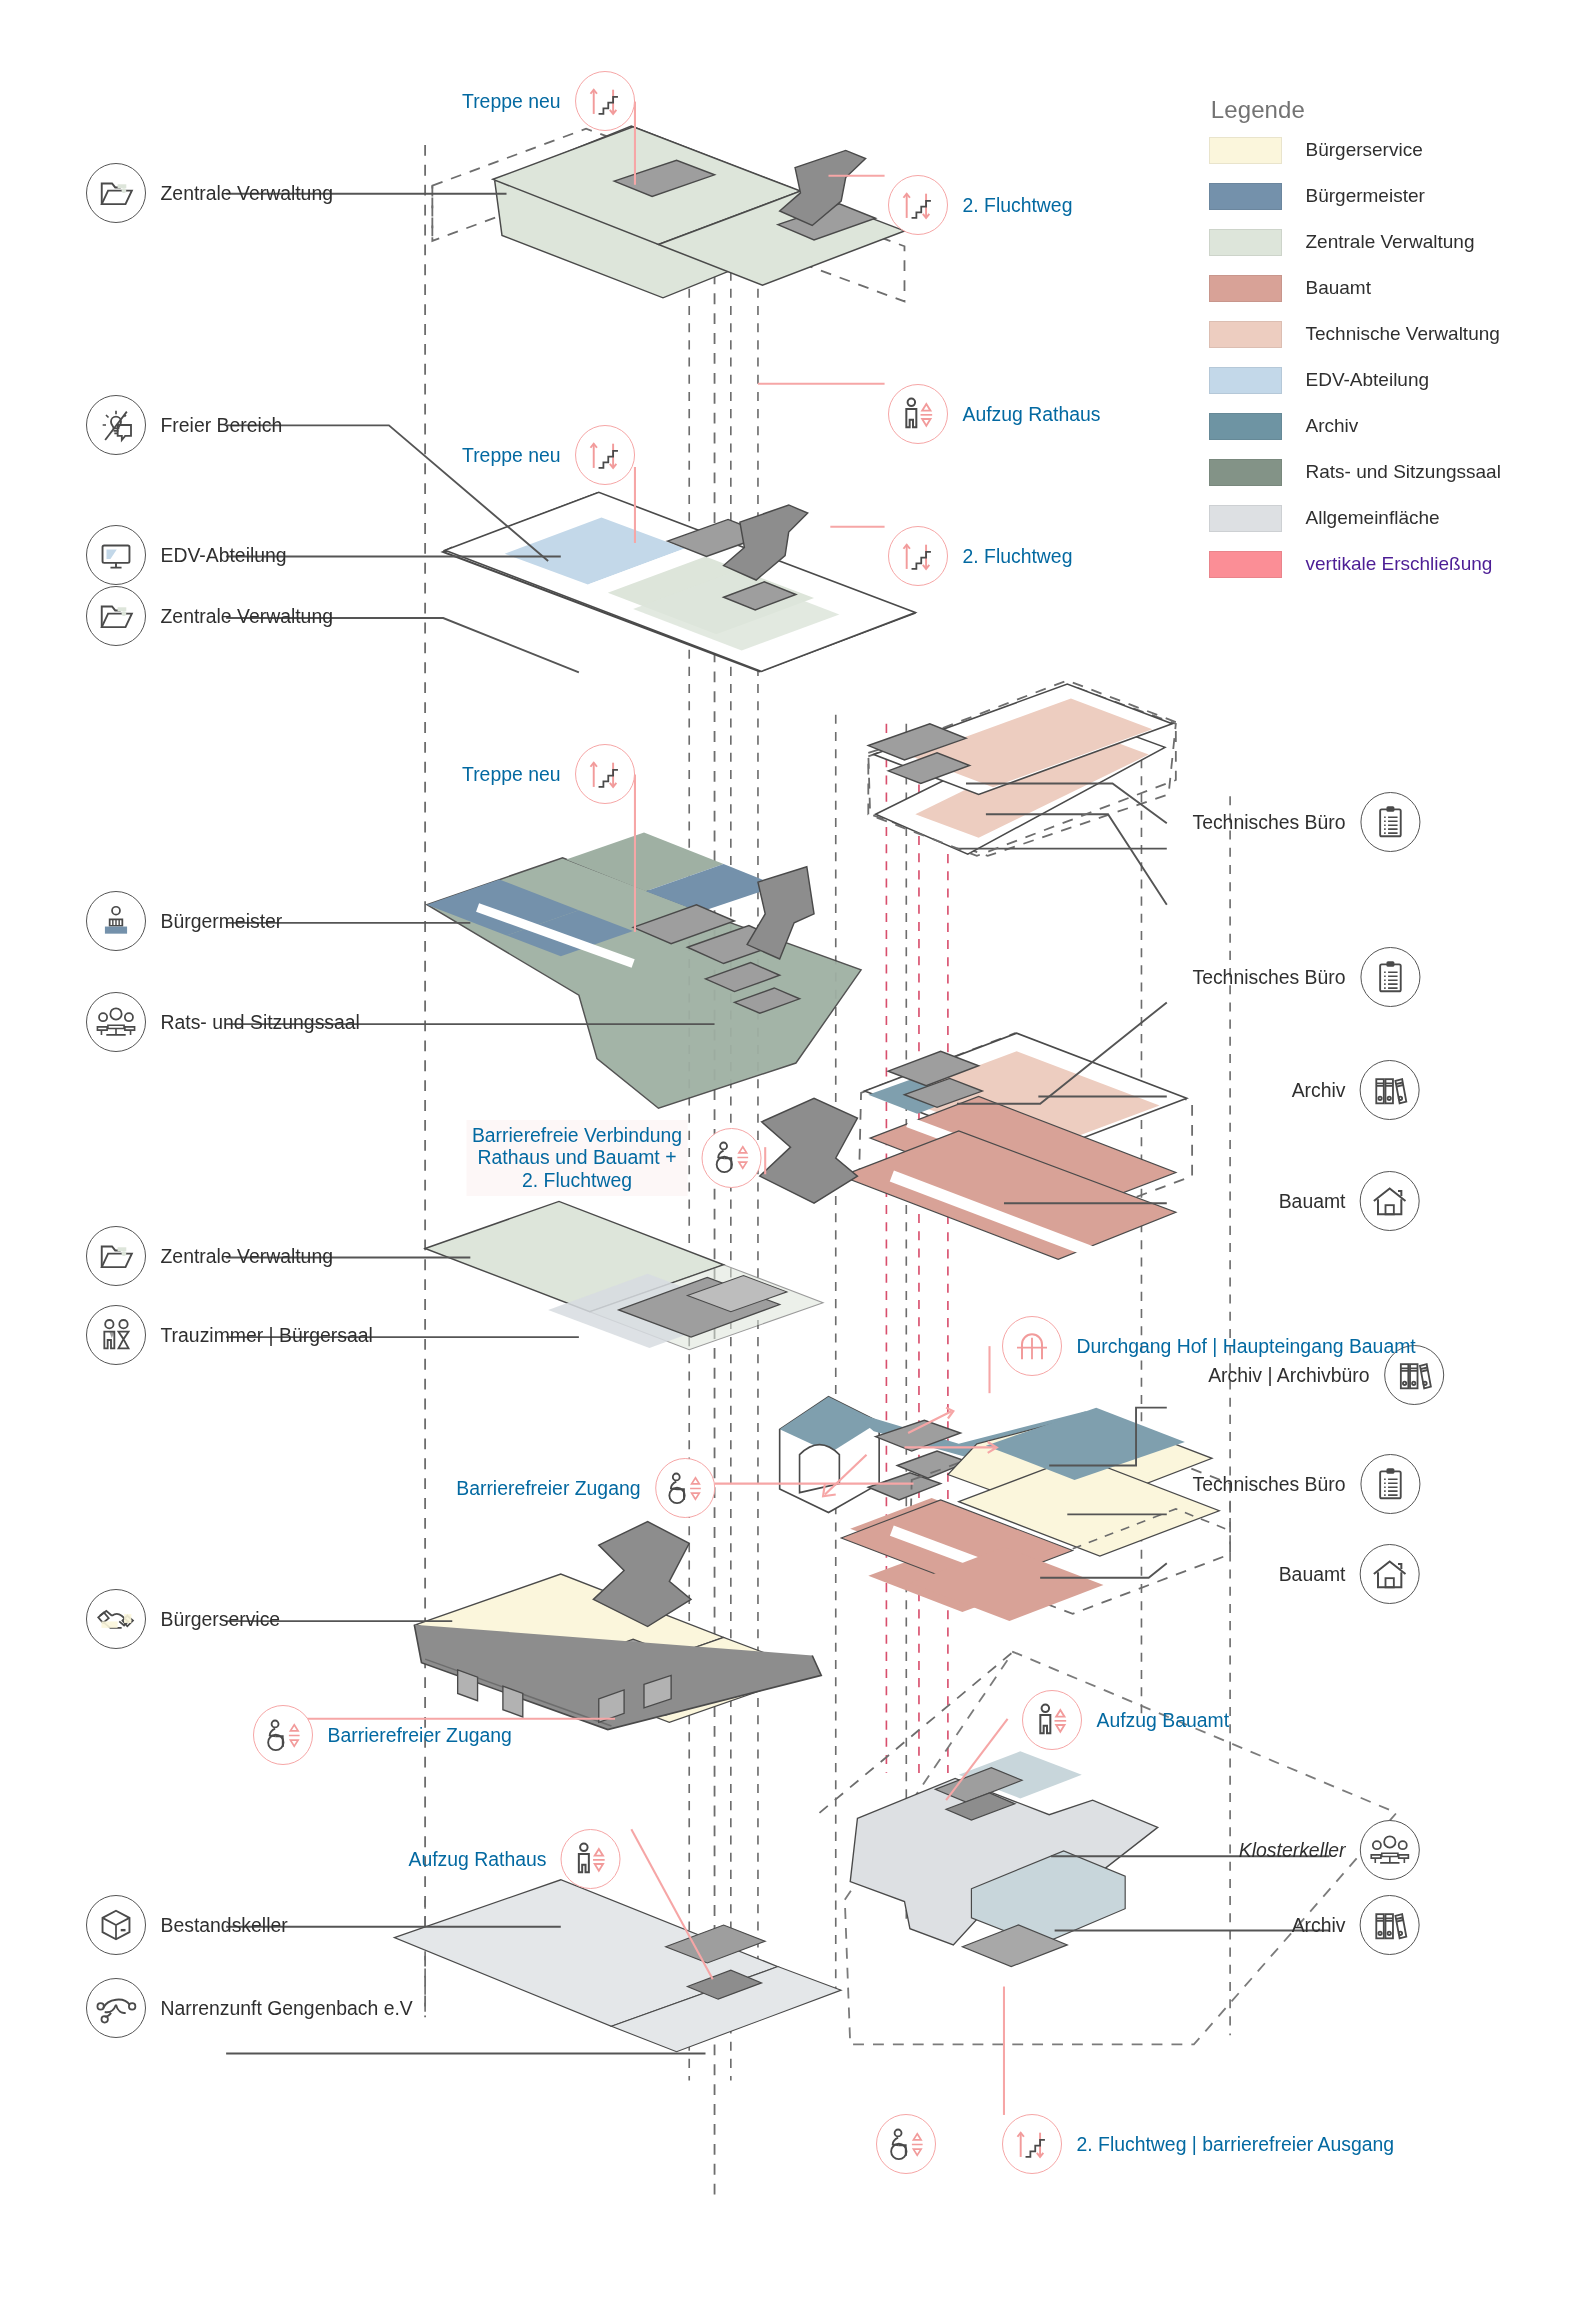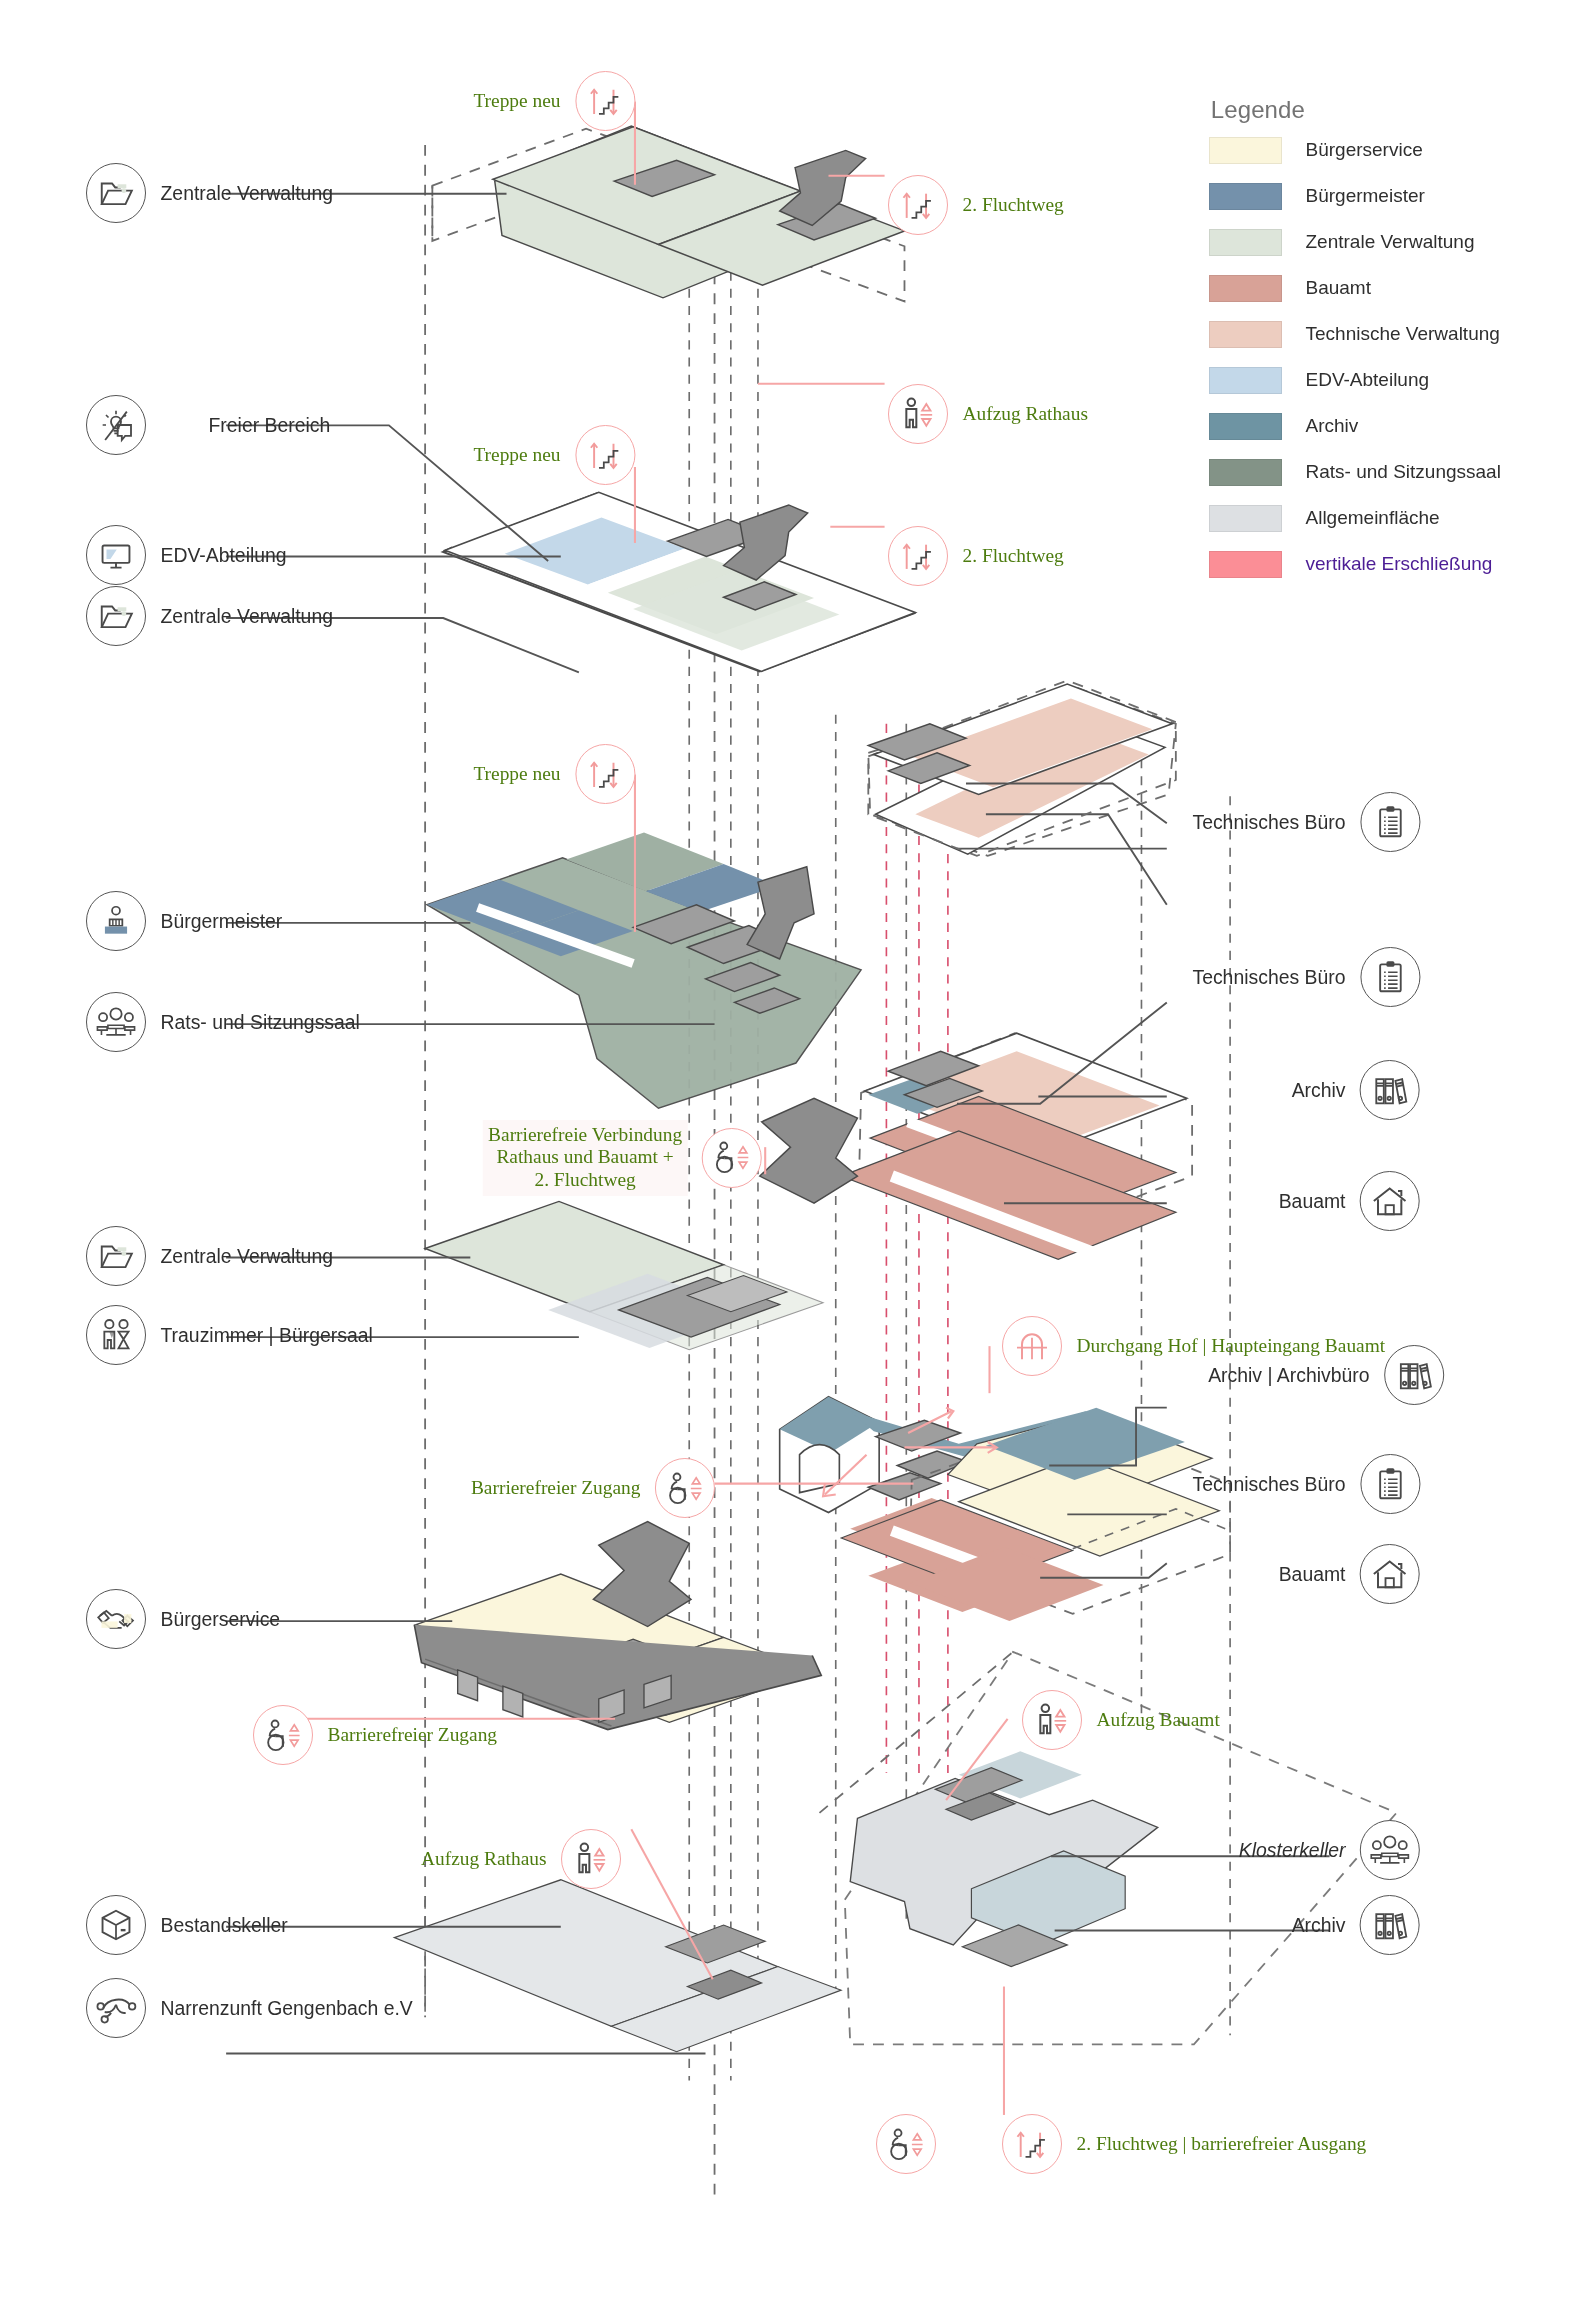--- a/index.html
+++ b/index.html
@@ -65,21 +65,21 @@
     display:flex;align-items:center;justify-content:center;
     flex:0 0 60px;
     box-sizing:border-box;
   }
   .callout.red .badge{border-color:#f6a6a6;}
   .callout .txt{
     font-size:19.4px;
     color:#2f2f2f;
     line-height:1.18;
   }
-  .callout.red .txt{color:#4d7c0f;font-family:Liberation Serif, serif;}
+  .callout.red .txt{color:#0369a1;}
   .callout.right .txt{margin-right:14.5px;text-align:right;}
   .callout.left  .txt{margin-left:14.5px;text-align:left;}
   .callout.multiline .txt{white-space:pre-line;text-align:center;}
   .badge svg{display:block;}
 
   .boxed{
     background:rgba(247,228,228,.30);
     padding:3.6px 5.4px;
   }
 </style>
@@ -391,21 +391,21 @@
         <span class="badge">
           <svg width="38" height="38" viewBox="0 0 48 48">
             <path d="M6 38V12h13l4 5h7" fill="none" stroke="#4a4a4a" stroke-width="2.4"></path>
             <path d="M6 38l8-17h30l-8 17z" fill="none" stroke="#4a4a4a" stroke-width="2.4"></path>
             <rect x="26" y="13" width="11" height="5" fill="#dde5da"></rect>
             <circle cx="34" cy="21" r="3" fill="#dde5da"></circle>
           </svg>
         </span>
         <span class="txt">Zentrale Verwaltung</span>
       </div>
-      <div class="callout left " style="left: 86px; top: 395px; gap: 48px;">
+      <div class="callout left " style="left: 86px; top: 395px;">
         <span class="badge">
           <svg width="40" height="40" viewBox="0 0 48 48">
             <path d="M18 20a6 6 0 0 1 12 0c0 4-3 5-3 8h-6c0-3-3-4-3-8z" fill="none" stroke="#4a4a4a" stroke-width="2.2"></path>
             <path d="M21 31h6M22 34h4" stroke="#4a4a4a" stroke-width="2"></path>
             <path d="M24 7v4M12 12l3 3M8 24h4M36 12l-2 2" stroke="#4a4a4a" stroke-width="2"></path>
             <path d="M26 24h16v13h-7l-4 5v-5h-5z" fill="none" stroke="#4a4a4a" stroke-width="2.2"></path>
             <path d="M11 42L37 8" stroke="#4a4a4a" stroke-width="2.2"></path>
           </svg>
         </span>
         <span class="txt">Freier Bereich</span>

